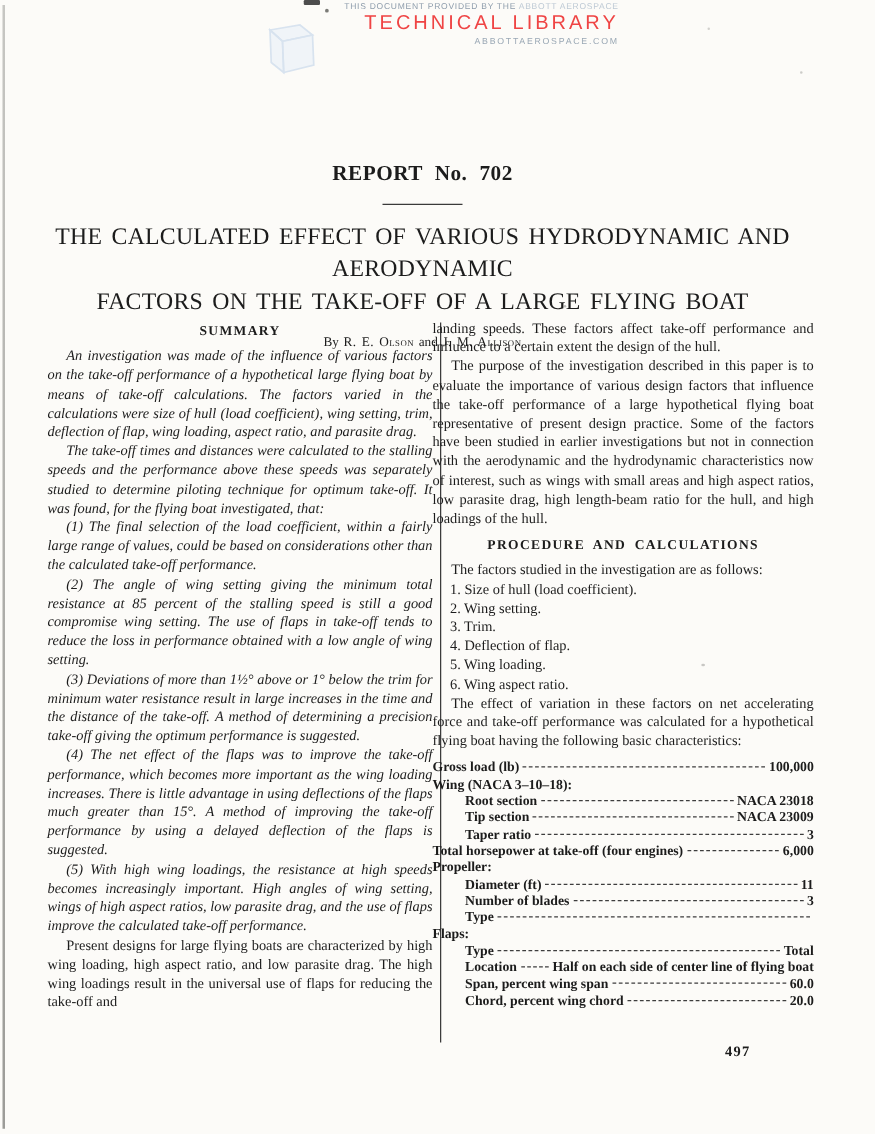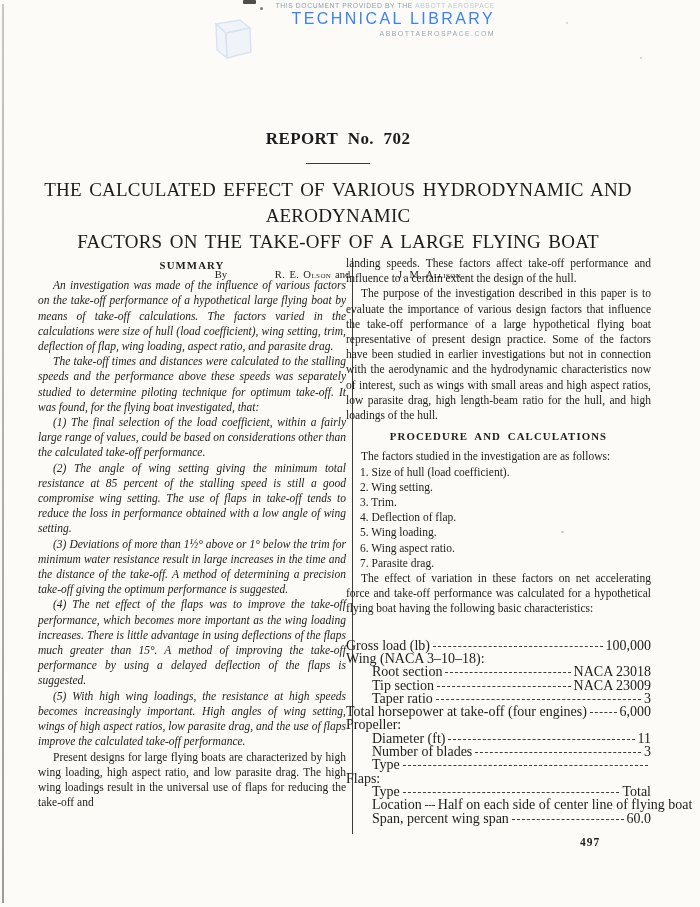--- a/index.html
+++ b/index.html
@@ -22,47 +22,47 @@
   .speck.s2{left:566px;top:22px;width:2px;height:2px;opacity:.4;}
   .speck.s3{left:561px;top:531px;width:3px;height:2px;opacity:.5;}
   .speck.s4{left:640px;top:57px;width:2px;height:2px;opacity:.45;}
 
   
   .watermark{position:absolute;top:2px;left:205px;width:290px;text-align:right;
     font-family:"Liberation Sans", sans-serif;pointer-events:none;}
   .wm-cube{position:absolute;left:5px;top:8px;opacity:.85;}
   .wm-line1{font-size:6.8px;letter-spacing:.6px;color:#8d9cab;}
   .wm-line1 .wm-brand{color:#bdc9d4;}
-  .wm-line2{font-size:16px;letter-spacing:2.4px;color:#3b82f6;margin-top:1px;font-weight:500;}
+  .wm-line2{font-size:16px;letter-spacing:2.4px;color:#ef4444;margin-top:1px;font-weight:500;}
   .wm-line3{font-size:7px;letter-spacing:1.4px;color:#9aa8b5;margin-top:2px;}
 
   
   header{position:absolute;top:129px;left:22px;width:632px;text-align:center;}
   .report-no{font-size:17px;font-weight:bold;letter-spacing:.4px;word-spacing:5px;}
   .title-rule{width:64px;height:1px;background:#3a3a3a;margin:14px auto 13px;}
   .main-title{margin:0;font-size:19px;font-weight:normal;line-height:1.38;letter-spacing:.2px;word-spacing:2.5px;}
   .byline{margin-top:13px;font-size:10.6px;word-spacing:1px;}
-  .byline .author{font-variant:small-caps;letter-spacing:.4px;margin-left:44px;}
+  .byline .author{font-variant:small-caps;letter-spacing:.4px;}
 
   
   .columns{position:absolute;top:256px;left:38px;width:630px;display:flex;}
   .col{text-align:justify;font-size:11.5px;line-height:15.2px;}
   .col-left{width:308px;}
   .col-right{width:305px;}
   .column-divider{position:absolute;left:352px;top:258px;width:1px;height:576px;background:#3b3b3b;}
   h2{font-size:10.8px;font-weight:bold;text-align:center;letter-spacing:1.1px;word-spacing:3px;
      margin:6px 0 5px;font-family:"Liberation Serif", serif;}
   .col-left h2.first{margin-top:2px;}
   .para{margin:0;text-indent:15px;}
   .para.no-indent{text-indent:0;}
   .summary-text p{font-style:italic;}
   .factor{padding-left:14px;}
 
   
-  .chars{margin-top:22px;font-size:14px;line-height:13.3px;text-align:left;}
+  .chars{margin-top:7px;font-size:11px;line-height:13.3px;text-align:left;font-weight:bold;}
   .char-row{display:flex;align-items:baseline;}
   .char-row.indent{padding-left:26px;}
   .char-label{white-space:nowrap;}
   .leader{flex:1;min-width:10px;border-bottom:1.3px dashed #3d3d3d;margin:0 3px;transform:translateY(-3px);}
   .value{white-space:nowrap;text-align:right;}
 
   .page-number{position:absolute;left:580px;top:836px;font-size:11.5px;font-weight:600;letter-spacing:1px;}
 </style>
 </head>
 <body>
@@ -145,21 +145,20 @@
         <div class="factor">2. Wing setting.</div>
 
         <div class="factor">3. Trim.</div>
 
         <div class="factor">4. Deflection of flap.</div>
 
         <div class="factor">5. Wing loading.</div>
 
         <div class="factor">6. Wing aspect ratio.</div>
 
-        <div class="factor">7. Parasite drag.</div>
       </div>
     <p class="para">The effect of variation in these factors on net accelerating force and take-off performance was calculated for a hypothetical flying boat having the following basic characteristics:</p>
     <div class="chars">
 
         <div class="char-row">
           <span class="char-label">Gross load (lb)</span>
           <span class="leader"></span>
           <span class="value">100,000</span>
         </div>
 
@@ -230,17 +229,22 @@
           <span class="leader"></span>
           <span class="value">Half on each side of center line of flying boat</span>
         </div>
 
         <div class="char-row indent">
           <span class="char-label">Span, percent wing span</span>
           <span class="leader"></span>
           <span class="value">60.0</span>
         </div>
 
+        <div class="char-row indent">
+          <span class="char-label">Chord, percent wing chord</span>
+          <span class="leader"></span>
+          <span class="value">20.0</span>
+        </div>
       </div>
   </section>
 </main>
 
 <div class="page-number">497</div>
 
 </body></html>

